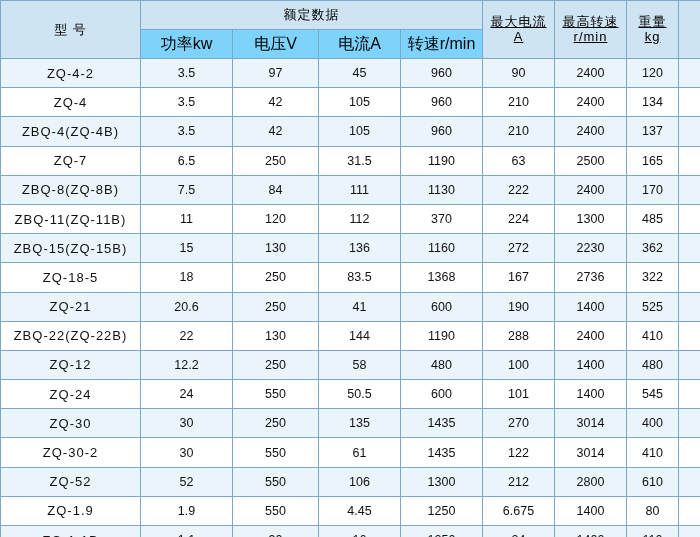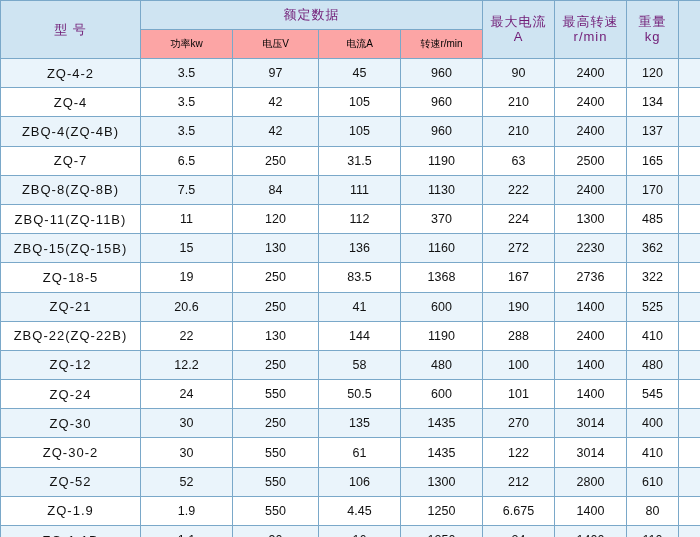--- a/index.html
+++ b/index.html
@@ -22,28 +22,28 @@
     border: 1px solid #7aa8c9;
     text-align: center;
     vertical-align: middle;
     font-weight: normal;
     padding: 0;
   }
   
   .hdr {
     background: #cfe4f2;
     font-size: 13px;
-    color: #701a75;
+    color: #000000;
     font-weight: bold;
     height: 28px;
     letter-spacing: 1px;
   }
   .hdr-sub {
-    background: #fca5a5;
-    font-size: 10px;
+    background: #7dd3fc;
+    font-size: 16px;
     color: #000;
     font-weight: bold;
     height: 28px;
   }
   .hdr-tall {
     height: 56px;
   }
   
   td.cell {
     font-size: 12.5px;
@@ -62,21 +62,21 @@
   col.c1 { width: 92px; }
   col.c2 { width: 86px; }
   col.c3 { width: 82px; }
   col.c4 { width: 82px; }
   col.c5 { width: 72px; }
   col.c6 { width: 72px; }
   col.c7 { width: 52px; }
   col.c8 { width: 122px; }
 
   .nowrap { white-space: nowrap; margin-top: 32px; }
-  .stack { line-height: 1.15; }
+  .stack { line-height: 1.15; text-decoration: underline; }
 </style>
 </head>
 <body>
 
 <table class="spec">
   <colgroup>
     <col class="c0">
       <col class="c1">
       <col class="c2">
       <col class="c3">
@@ -190,21 +190,21 @@
         <td class="cell">130</td>
         <td class="cell">136</td>
         <td class="cell">1160</td>
         <td class="cell">272</td>
         <td class="cell">2230</td>
         <td class="cell">362</td>
         <td class="cell">8t140V</td>
       </tr>
       <tr class="even">
         <td class="cell model">ZQ-18-5</td>
-        <td class="cell">19</td>
+        <td class="cell">18</td>
         <td class="cell">250</td>
         <td class="cell">83.5</td>
         <td class="cell">1368</td>
         <td class="cell">167</td>
         <td class="cell">2736</td>
         <td class="cell">322</td>
         <td class="cell">6t250v</td>
       </tr>
       <tr class="odd">
         <td class="cell model">ZQ-21</td>

